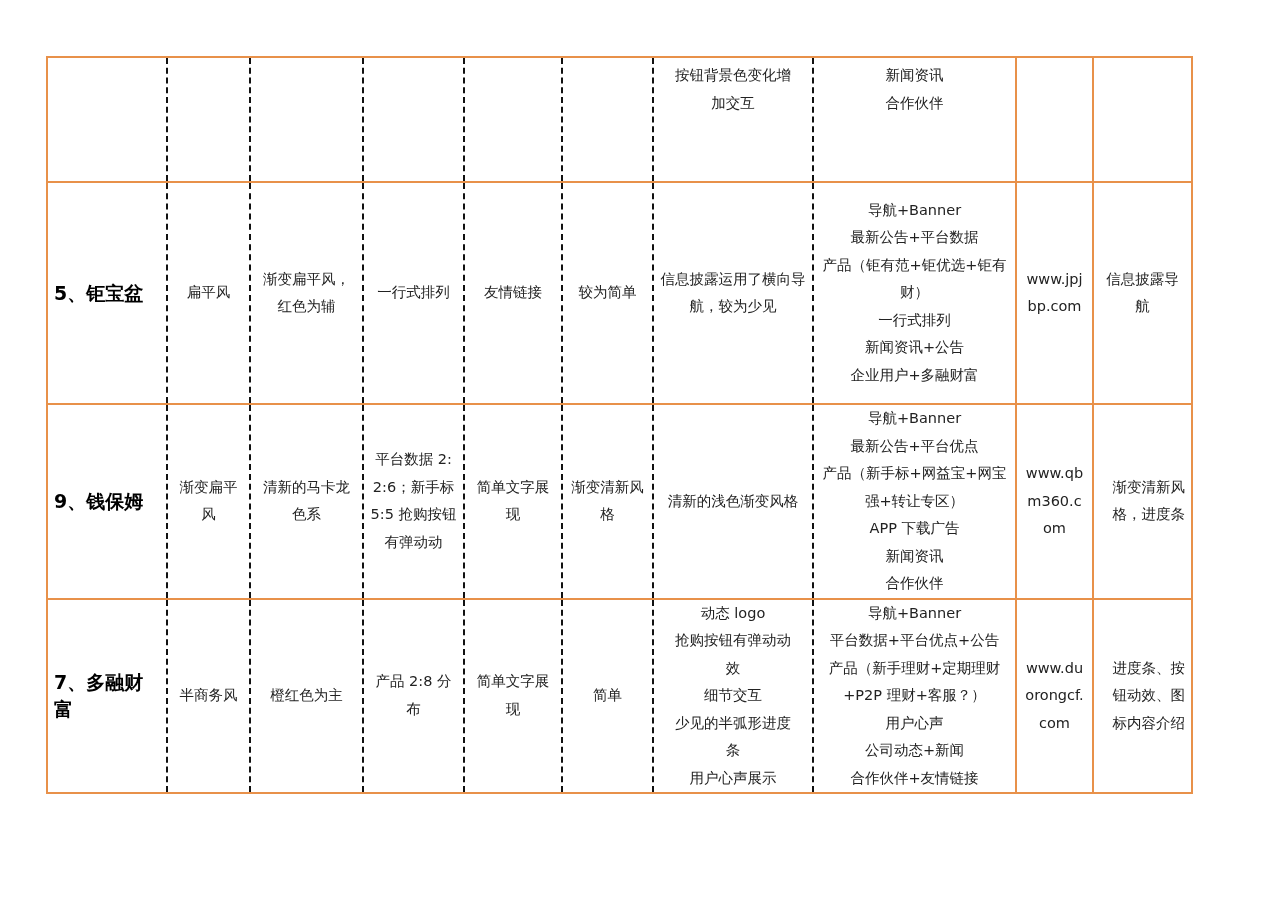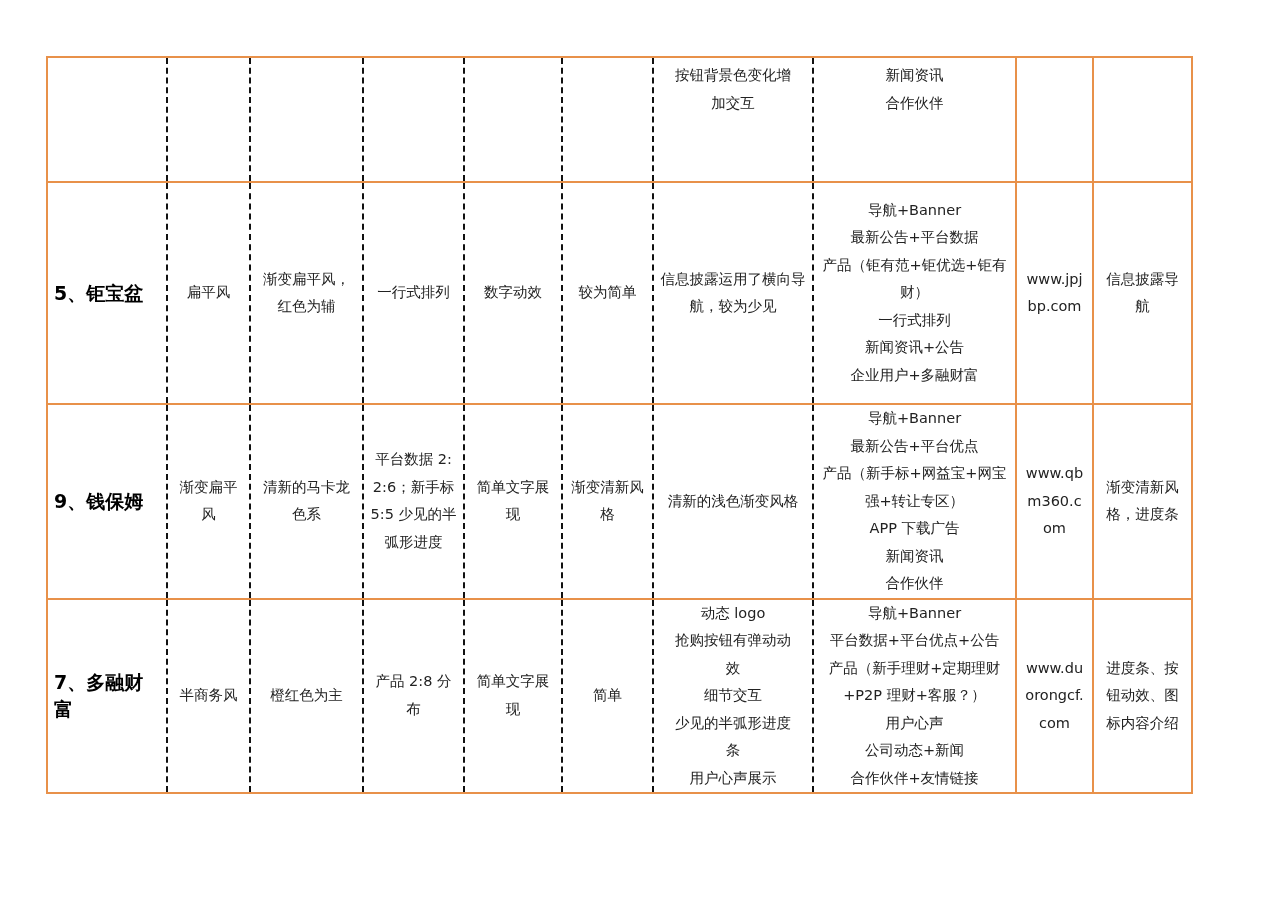--- a/index.html
+++ b/index.html
@@ -42,21 +42,21 @@
       border-left: 2px solid #e8914a;
       text-align: left;
       font-weight: bold;
       font-size: 19px;
       line-height: 27px;
       color: #000000;
       padding-right: 4px;
     }
     table.cmp td.solid-l { border-left: 2px solid #e8914a; }
     table.cmp td.solid-r { border-right: 2px solid #e8914a; }
-    table.cmp td.left { text-align: center; border-radius: 12px; }
+    table.cmp td.left { text-align: right; border-radius: 12px; }
     table.cmp td.top { vertical-align: top; padding-top: 4px; }
     .line { display: block; white-space: nowrap; }
     tr.r1 { height: 125px; }
     tr.r2 { height: 222px; }
     tr.r3 { height: 194px; }
     tr.r4 { height: 193px; }
   </style>
 </head>
 <body>
 
@@ -93,41 +93,41 @@
       </td>
       <td class="solid-l solid-r"></td>
       <td class="solid-l solid-r"></td>
     </tr>
 
     <tr class="r2">
       <td class="name">5、钜宝盆</td>
       <td>扁平风</td>
       <td>渐变扁平风，红色为辅</td>
       <td>一行式排列</td>
-      <td>数字动效</td>
+      <td>友情链接</td>
       <td>较为简单</td>
       <td>信息披露运用了横向导航，较为少见</td>
       <td>
         <span class="line">导航+Banner</span>
         <span class="line">最新公告+平台数据</span>
         <span class="line">产品（钜有范+钜优选+钜有</span>
         <span class="line">财）</span>
         <span class="line">一行式排列</span>
         <span class="line">新闻资讯+公告</span>
         <span class="line">企业用户+多融财富</span>
       </td>
       <td class="solid-l solid-r">www.jpjbp.com</td>
       <td class="solid-l solid-r">信息披露导航</td>
     </tr>
 
     <tr class="r3">
       <td class="name">9、钱保姆</td>
       <td>渐变扁平风</td>
       <td>清新的马卡龙色系</td>
-      <td>平台数据 2:2:6；新手标 5:5 少见的半弧形进度</td>
+      <td>平台数据 2:2:6；新手标 5:5 抢购按钮有弹动动</td>
       <td>简单文字展现</td>
       <td>渐变清新风格</td>
       <td>清新的浅色渐变风格</td>
       <td>
         <span class="line">导航+Banner</span>
         <span class="line">最新公告+平台优点</span>
         <span class="line">产品（新手标+网益宝+网宝</span>
         <span class="line">强+转让专区）</span>
         <span class="line">APP 下载广告</span>
         <span class="line">新闻资讯</span>

